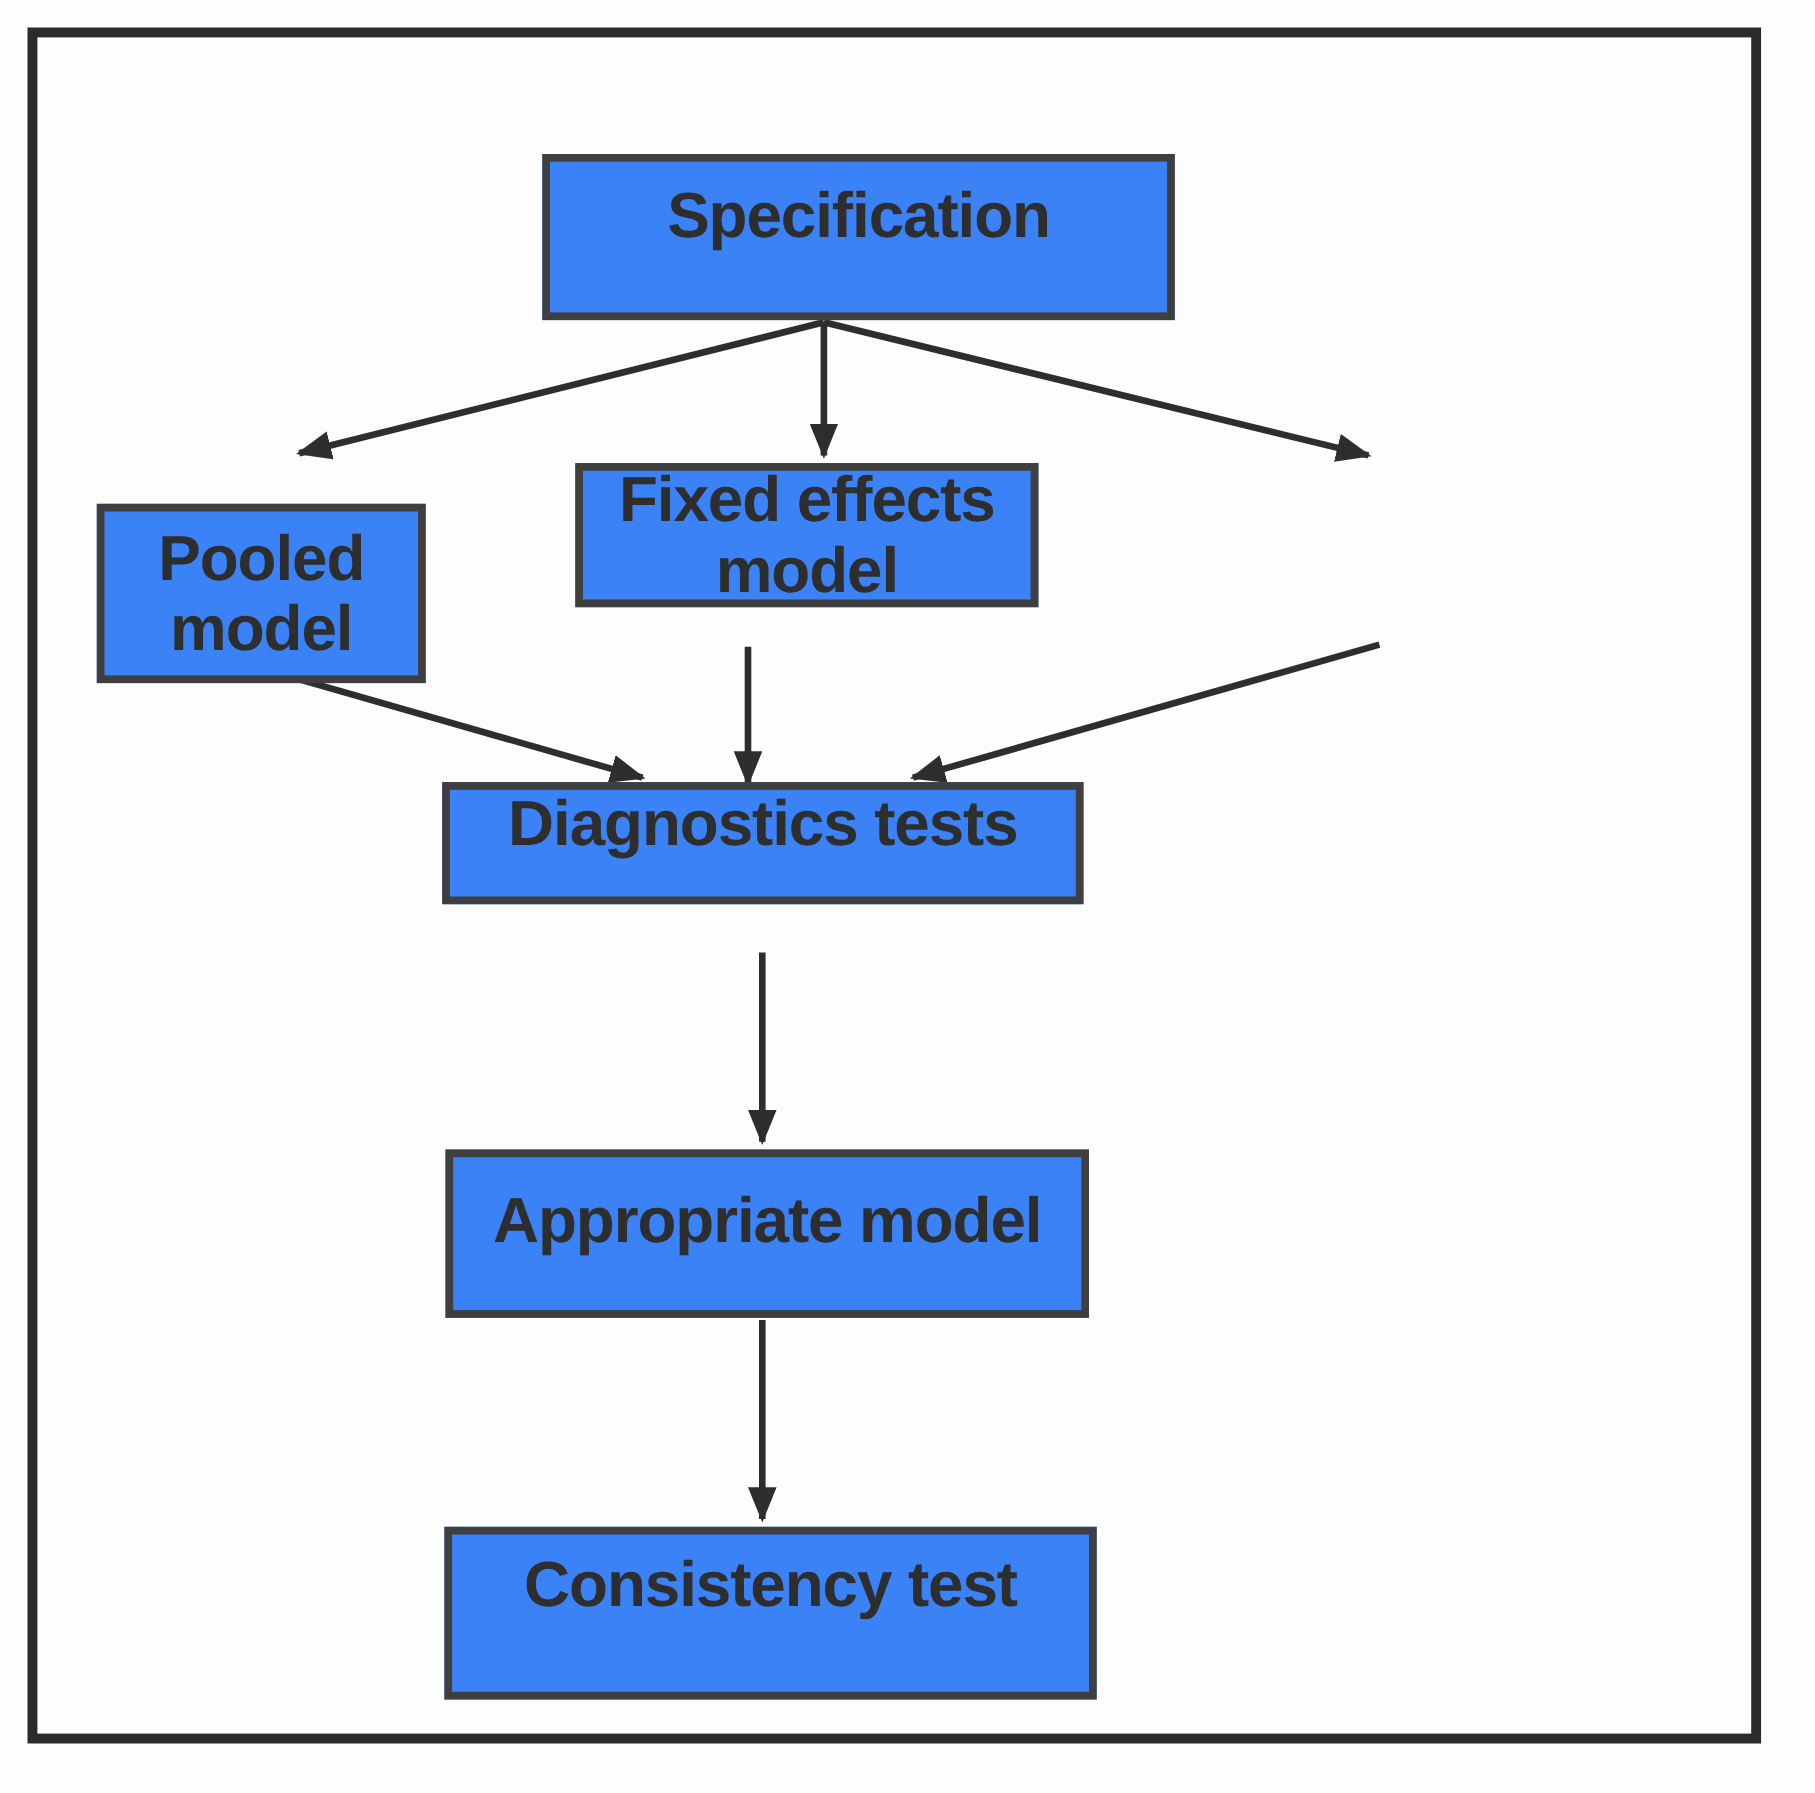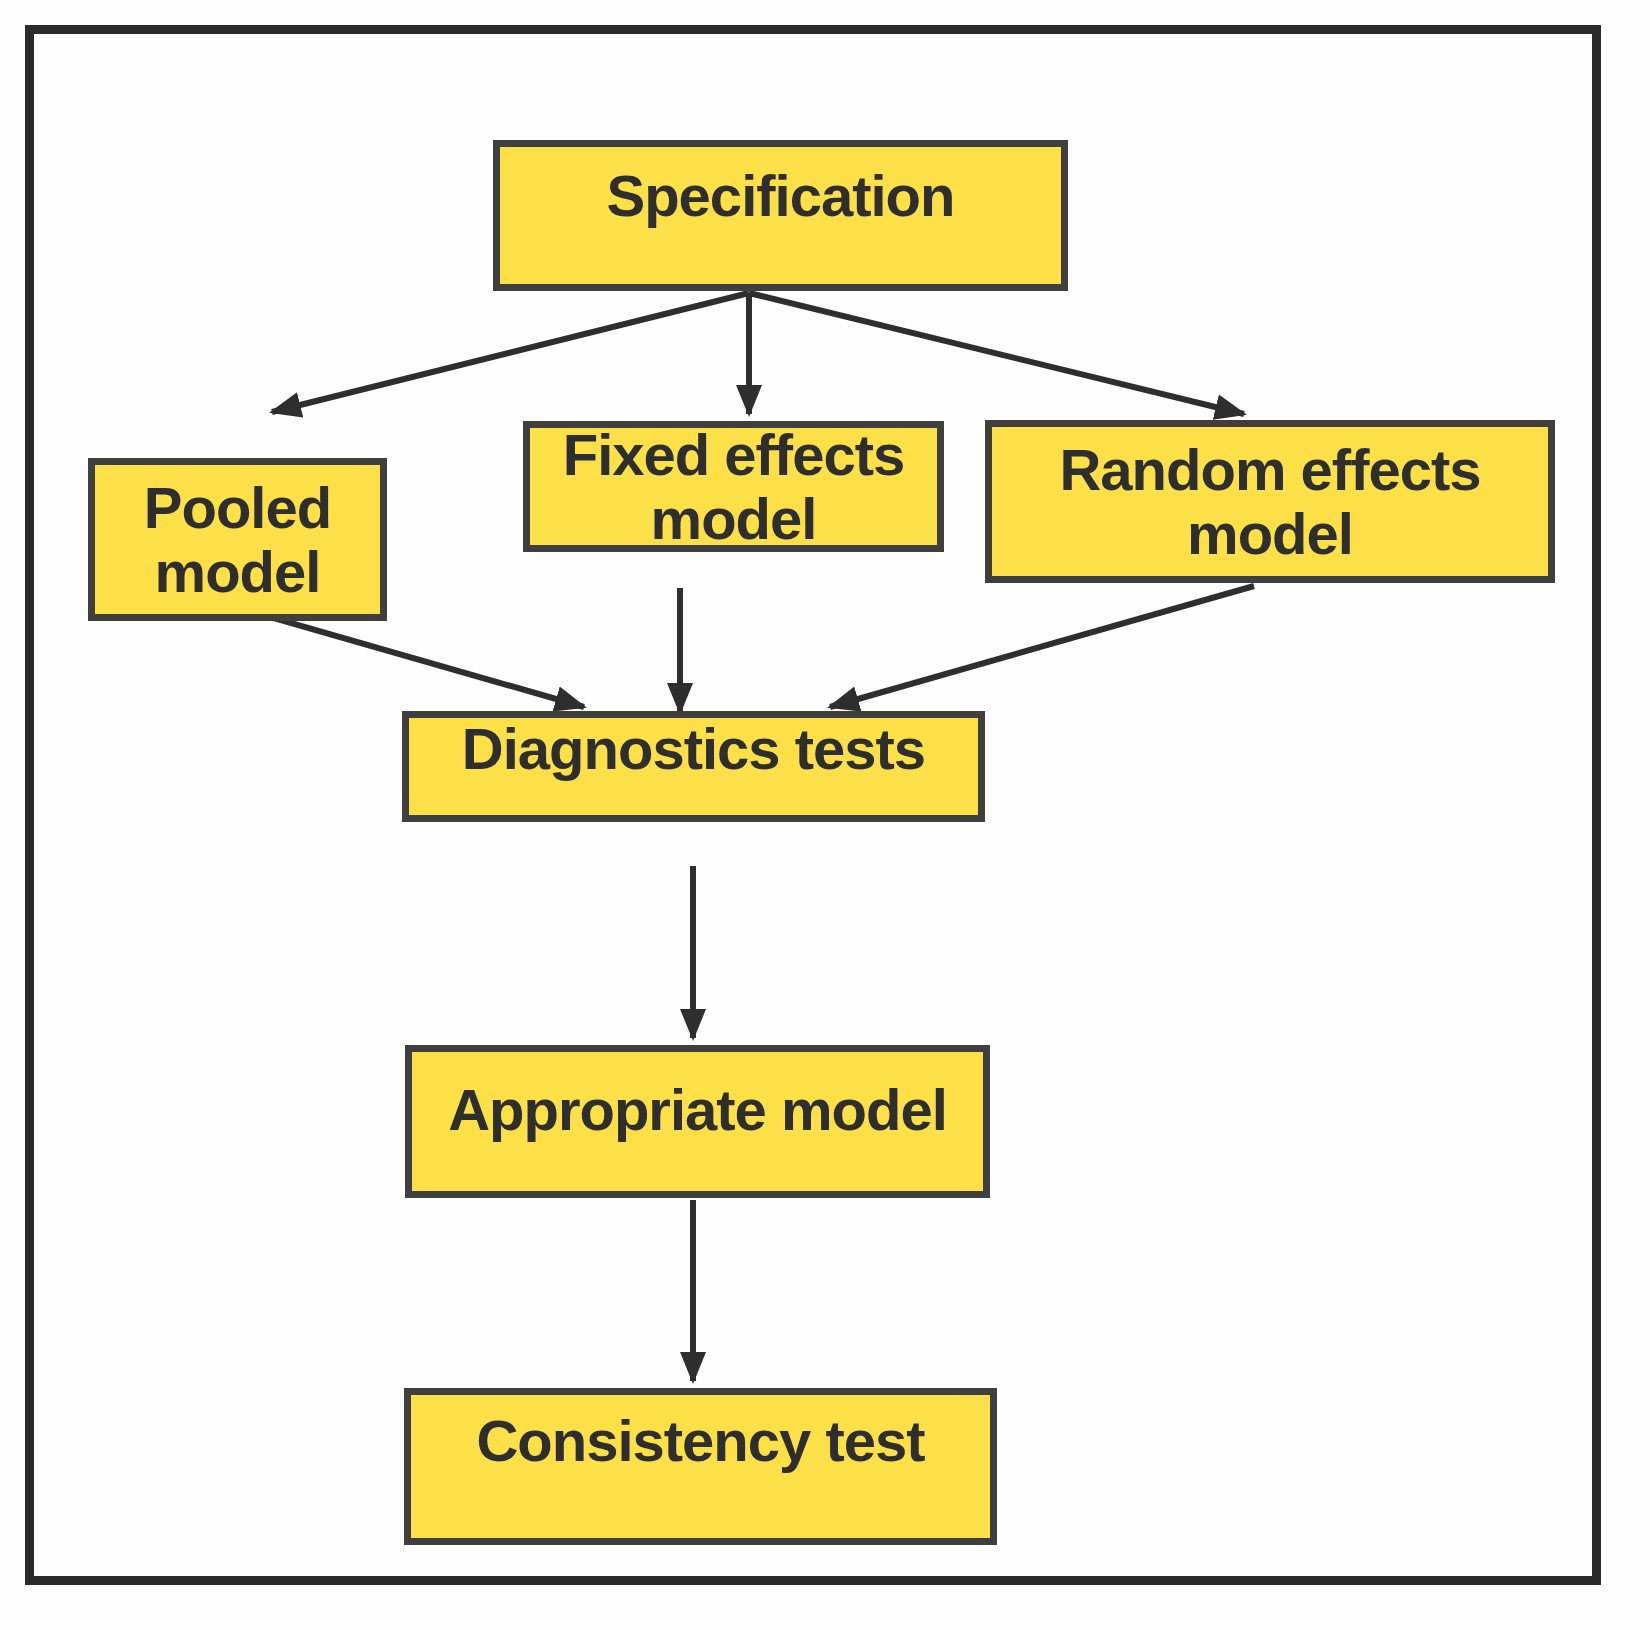--- a/index.html
+++ b/index.html
@@ -29,21 +29,21 @@
     position: absolute;
     left: 0;
     top: 0;
     width: 1650px;
     height: 1630px;
   }
   .node {
     position: absolute;
     box-sizing: border-box;
     border: 7px solid #3f3f3f;
-    background: #fde047;
+    background: #3b82f6;
     display: flex;
     align-items: center;
     justify-content: center;
     text-align: center;
     color: #2e2e2e;
     font-weight: 700;
     font-size: 58px;
     line-height: 1.1;
     letter-spacing: -1px;
   }
@@ -86,23 +86,20 @@
   </div>
 
   <div class="node n-pooled">
     <span class="lbl">Pooled model</span>
   </div>
 
   <div class="node n-fixed">
     <span class="lbl">Fixed effects model</span>
   </div>
 
-  <div class="node n-random">
-    <span class="lbl">Random effects model</span>
-  </div>
 
   <div class="node n-diagnostics">
     <span class="lbl">Diagnostics tests</span>
   </div>
 
   <div class="node n-appropriate">
     <span class="lbl">Appropriate model</span>
   </div>
 
   <div class="node n-consistency">

